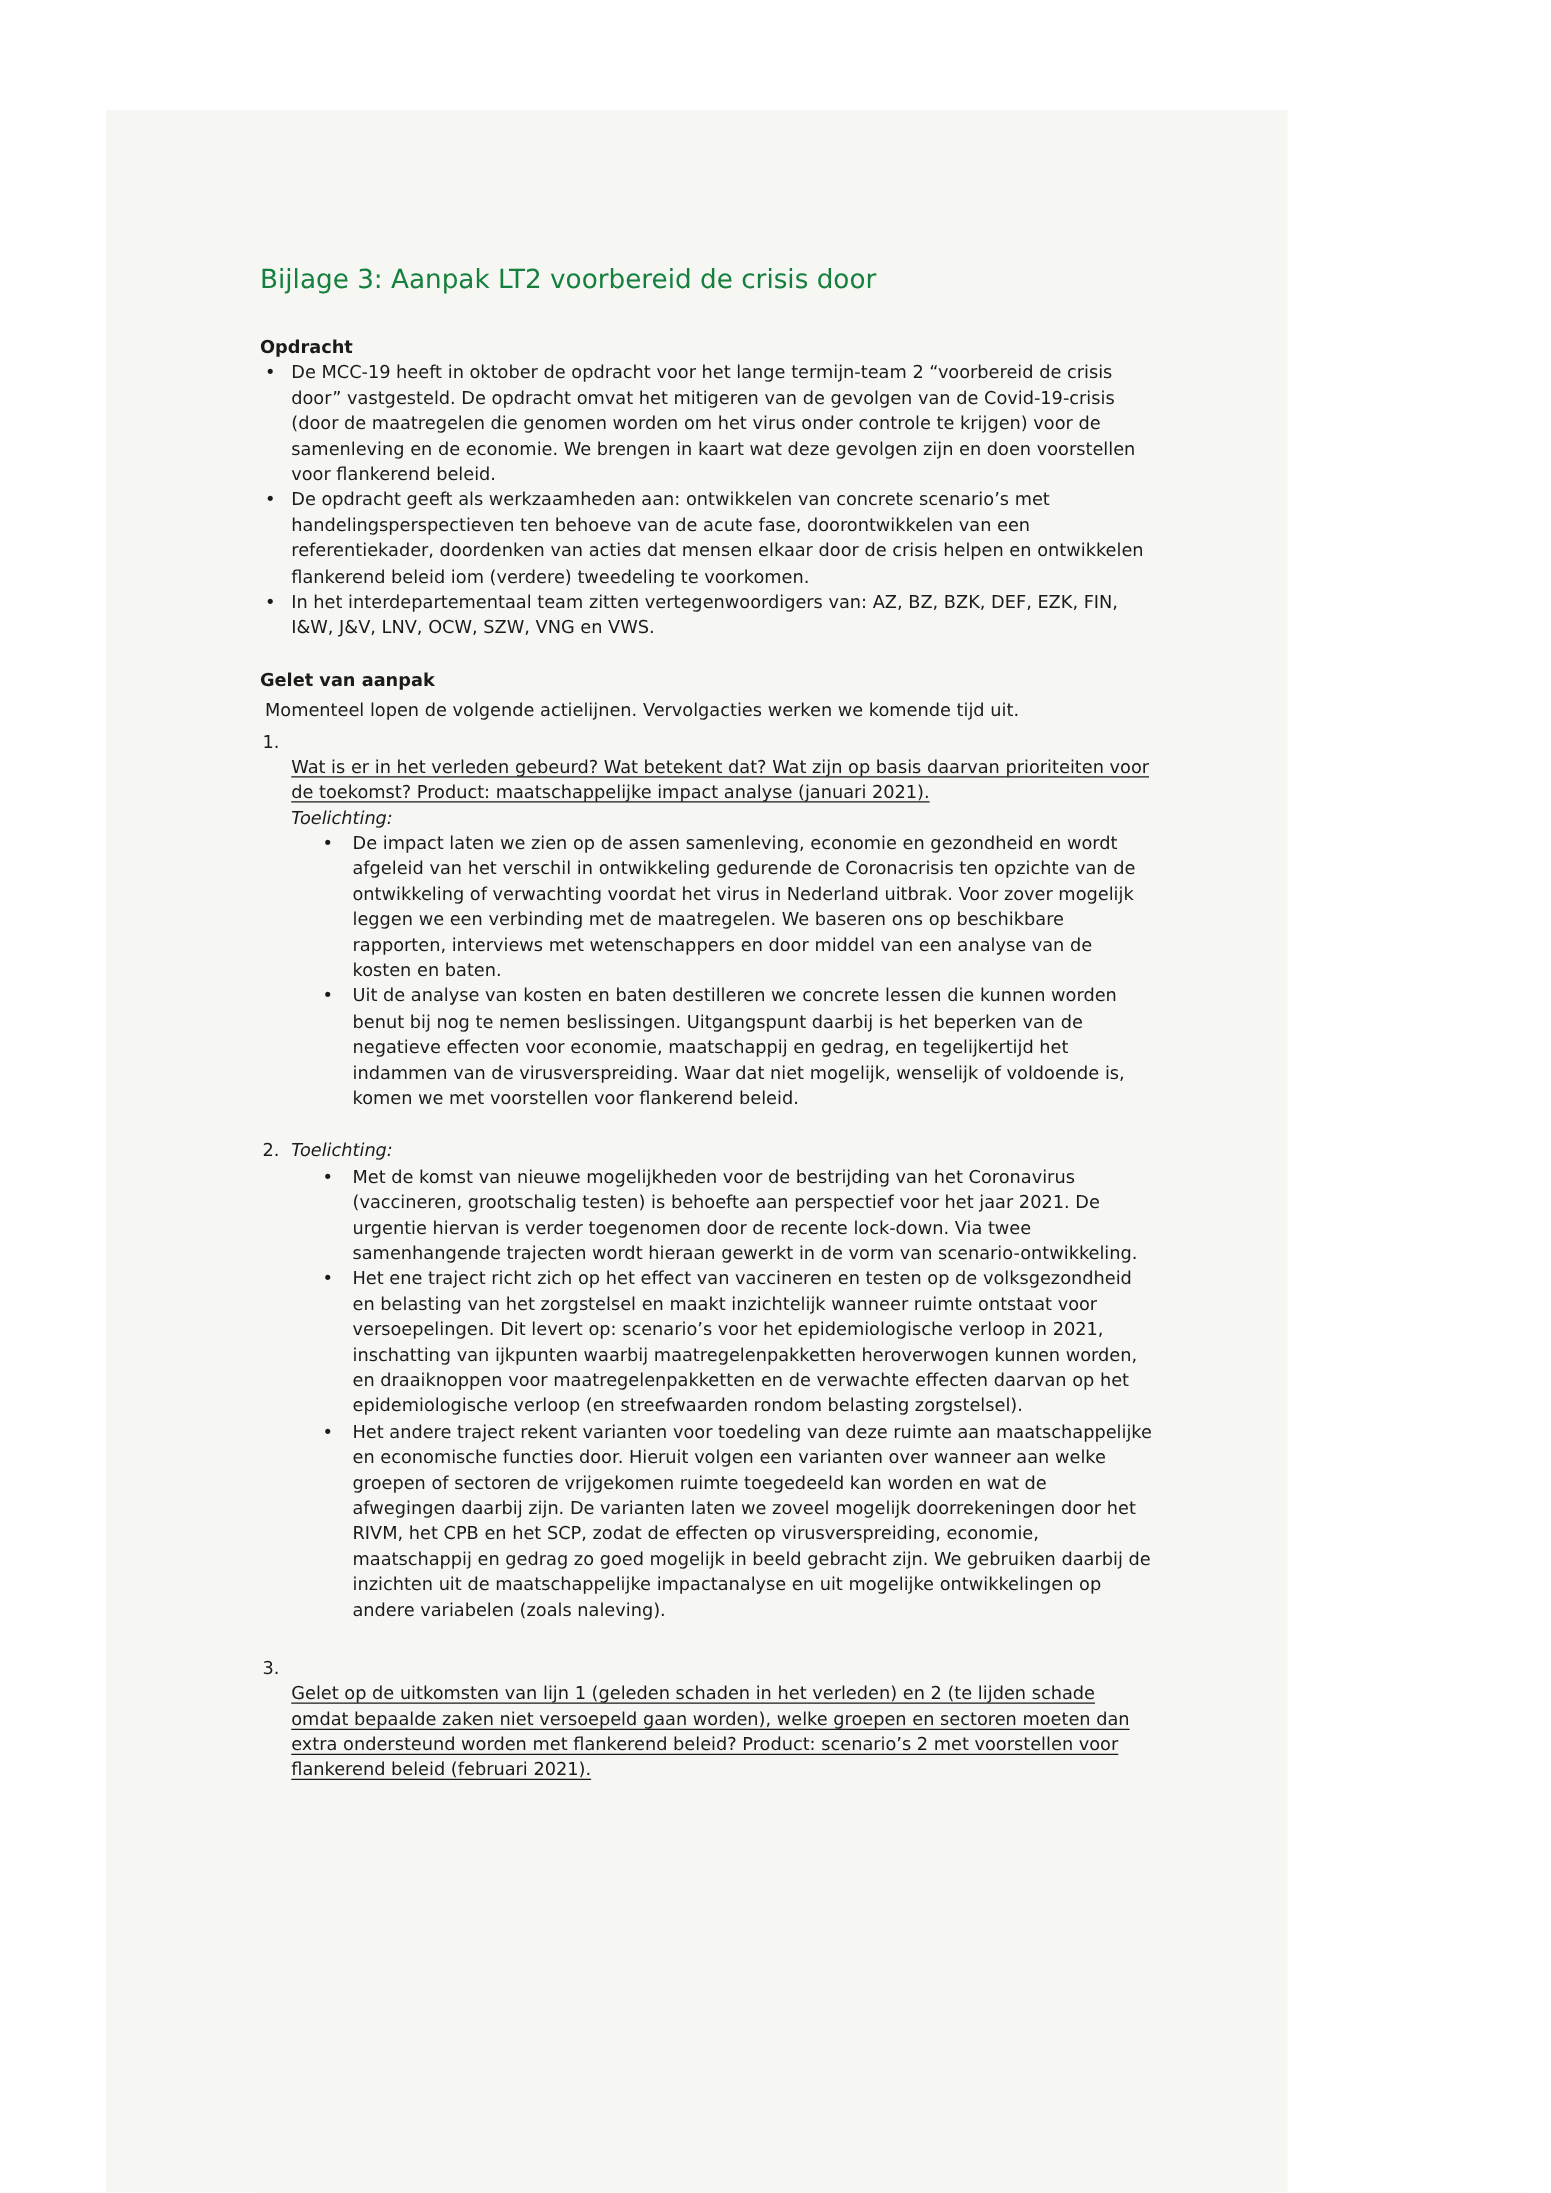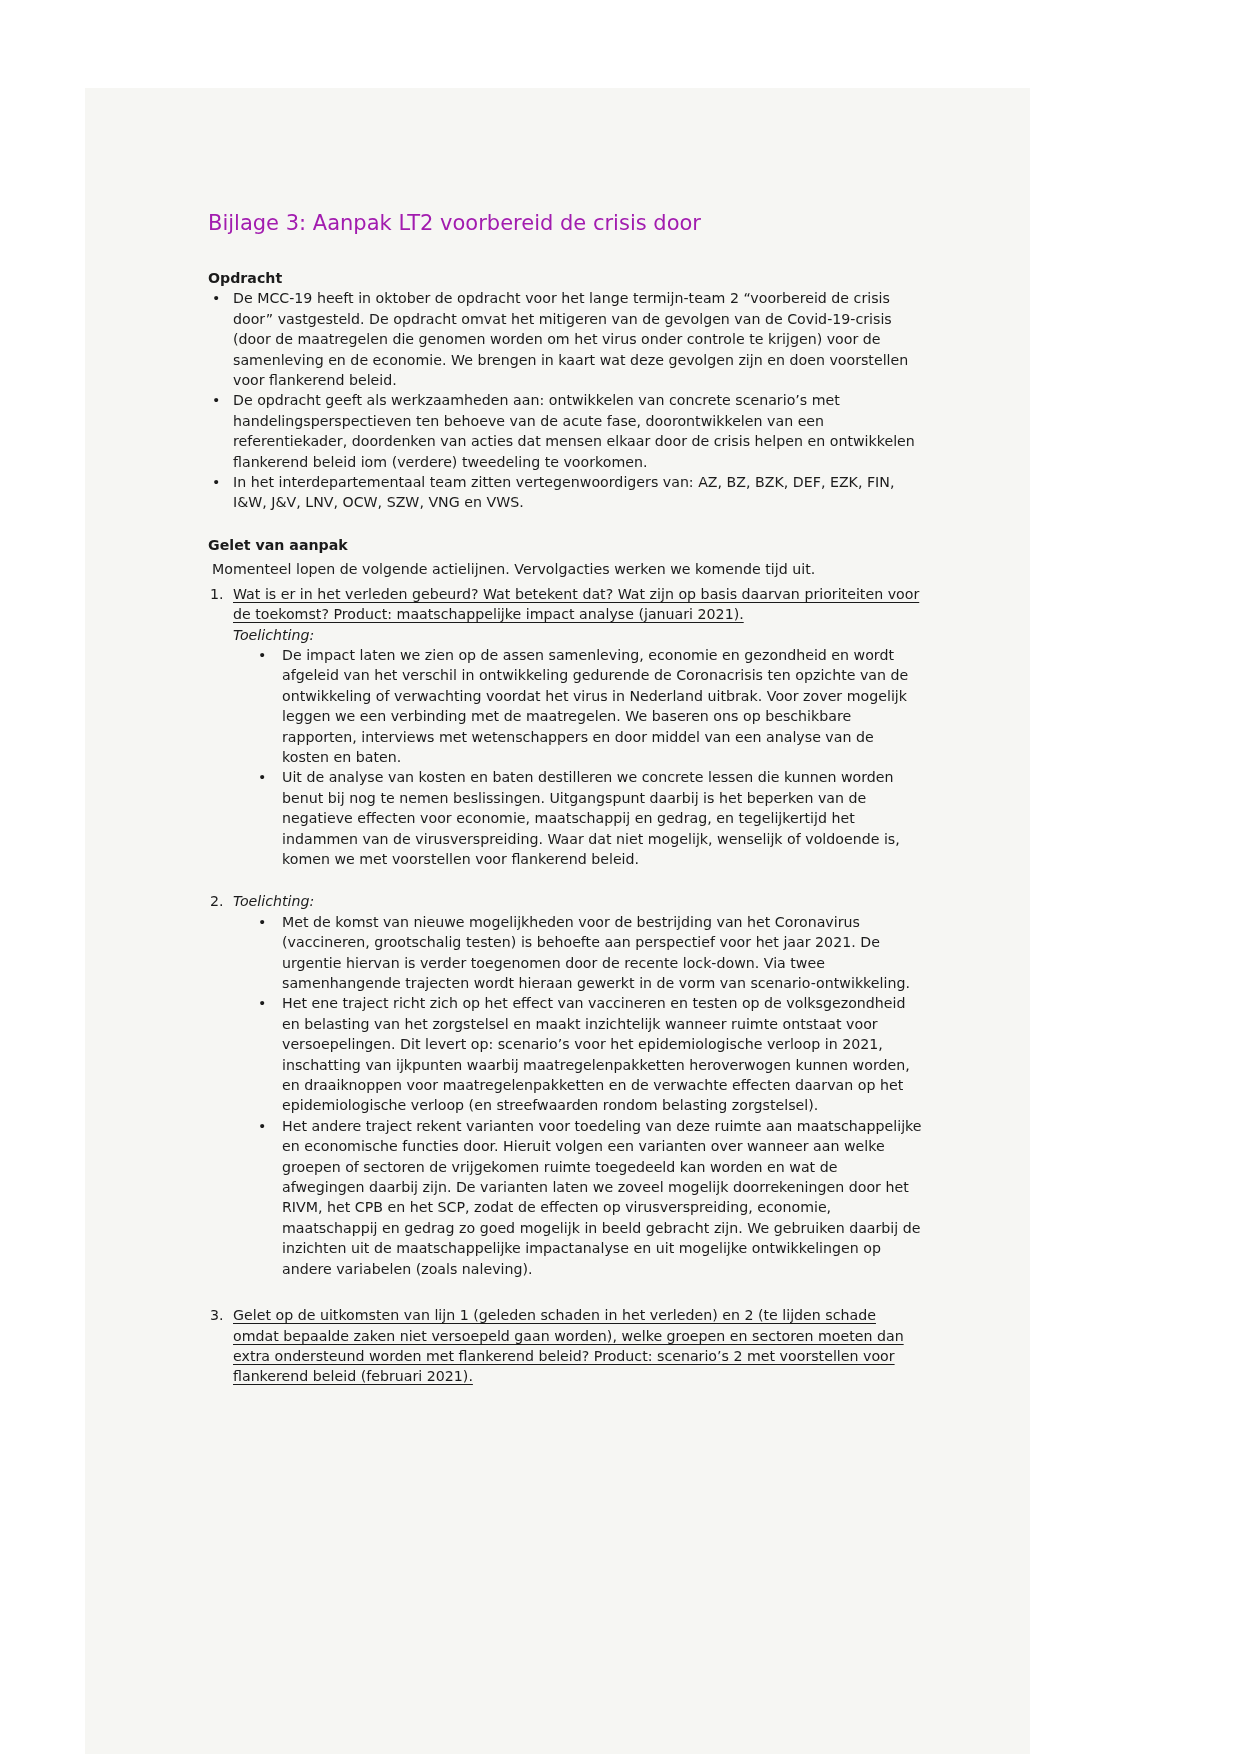--- a/index.html
+++ b/index.html
@@ -33,21 +33,21 @@
     position: absolute;
     left: 208px;
     top: 210px;
     width: 716px;
     font-size: 14.2px;
     line-height: 20.4px;
   }
   .title {
     font-size: 21px;
     line-height: 26px;
-    color: #a21caf;
+    color: #15803d;
     margin: 0 0 32px 0;
     font-weight: normal;
   }
   .section-heading {
     font-weight: bold;
     margin: 0 0 0 0;
   }
   .opdracht-heading { }
   .plan-heading { margin-top: 22px; }
   .intro { margin: 4px; }
@@ -57,20 +57,21 @@
   .b-text { flex: 1; }
   .action-item { display: flex; margin-top: 2px; }
   .action-item.spaced { margin-top: 22px; }
   .action-item-3 { margin-top: 26px; }
   .num { width: 23px; padding-left: 2px; flex-shrink: 0; }
   .action-body { flex: 1; }
   .question {
     text-decoration: underline;
     text-underline-offset: 3px;
     text-decoration-thickness: 1px;
+    margin-top: 20px;
   }
   .toelichting { margin: 0; font-style: italic; }
   .sub-row { display: flex; padding-left: 25px; }
   .sb-marker { width: 24px; flex-shrink: 0; }
   .sb-text { flex: 1; }
 </style>
 </head>
 <body>
 
 <div class="page">

